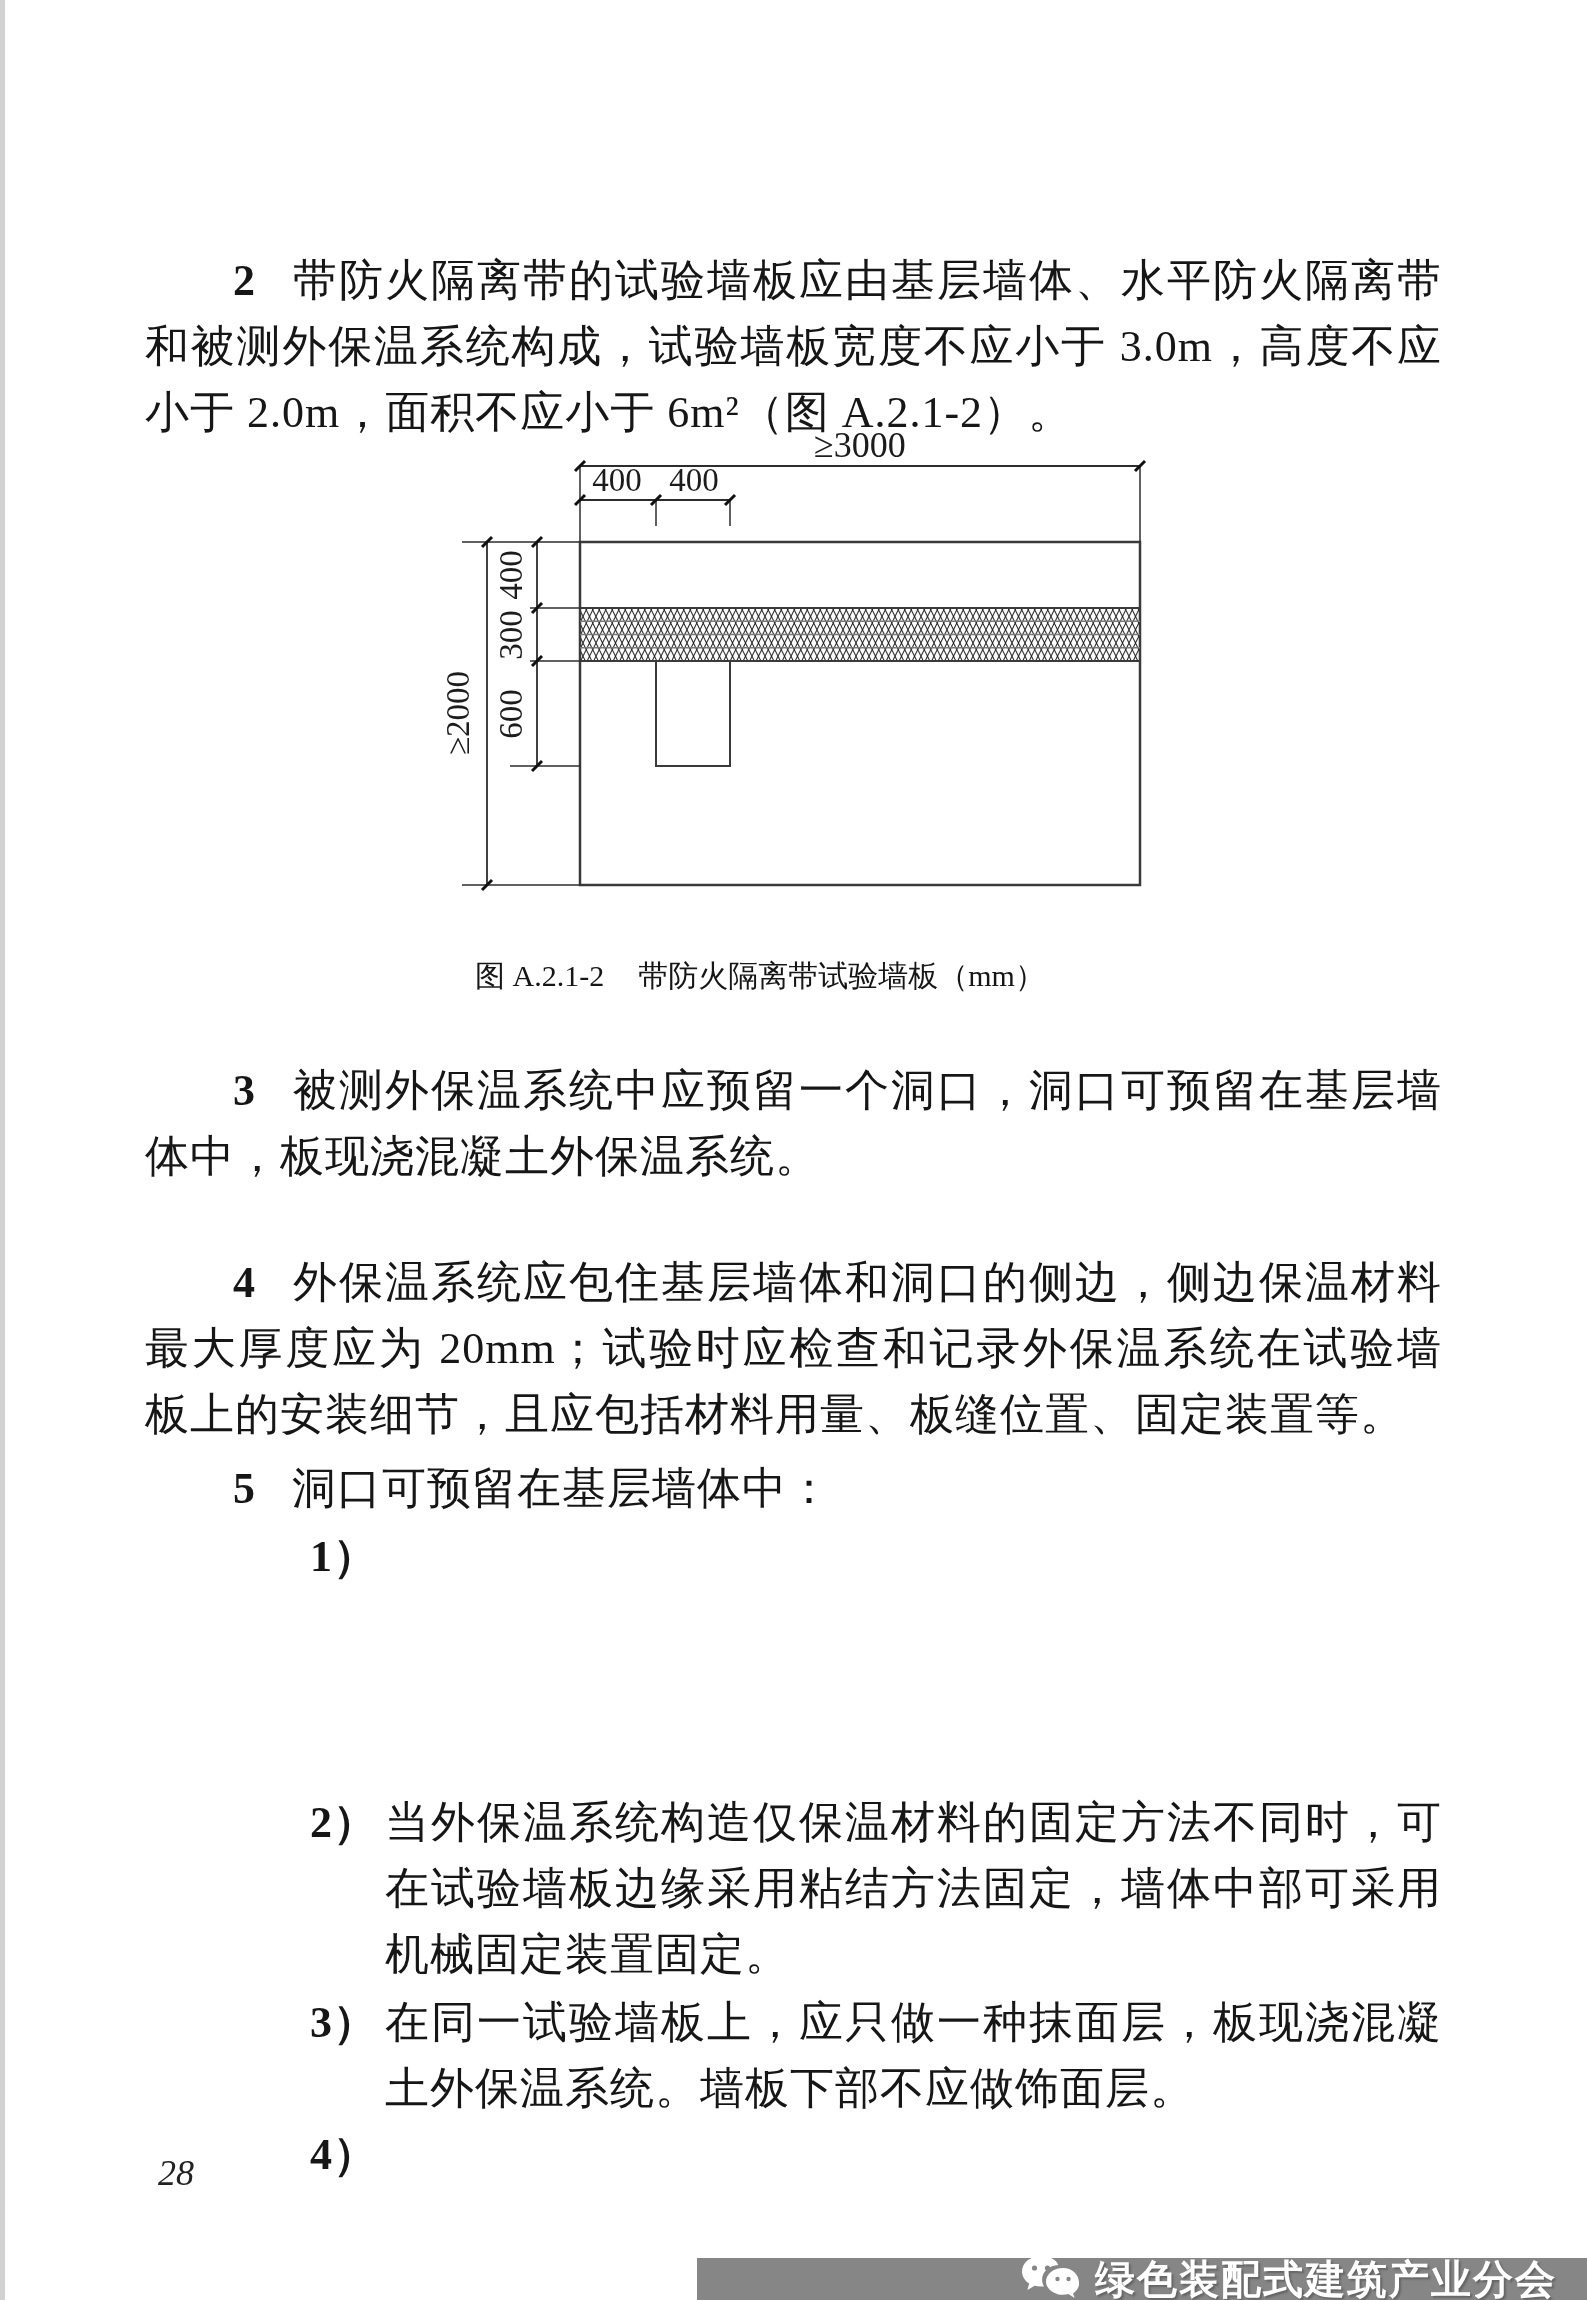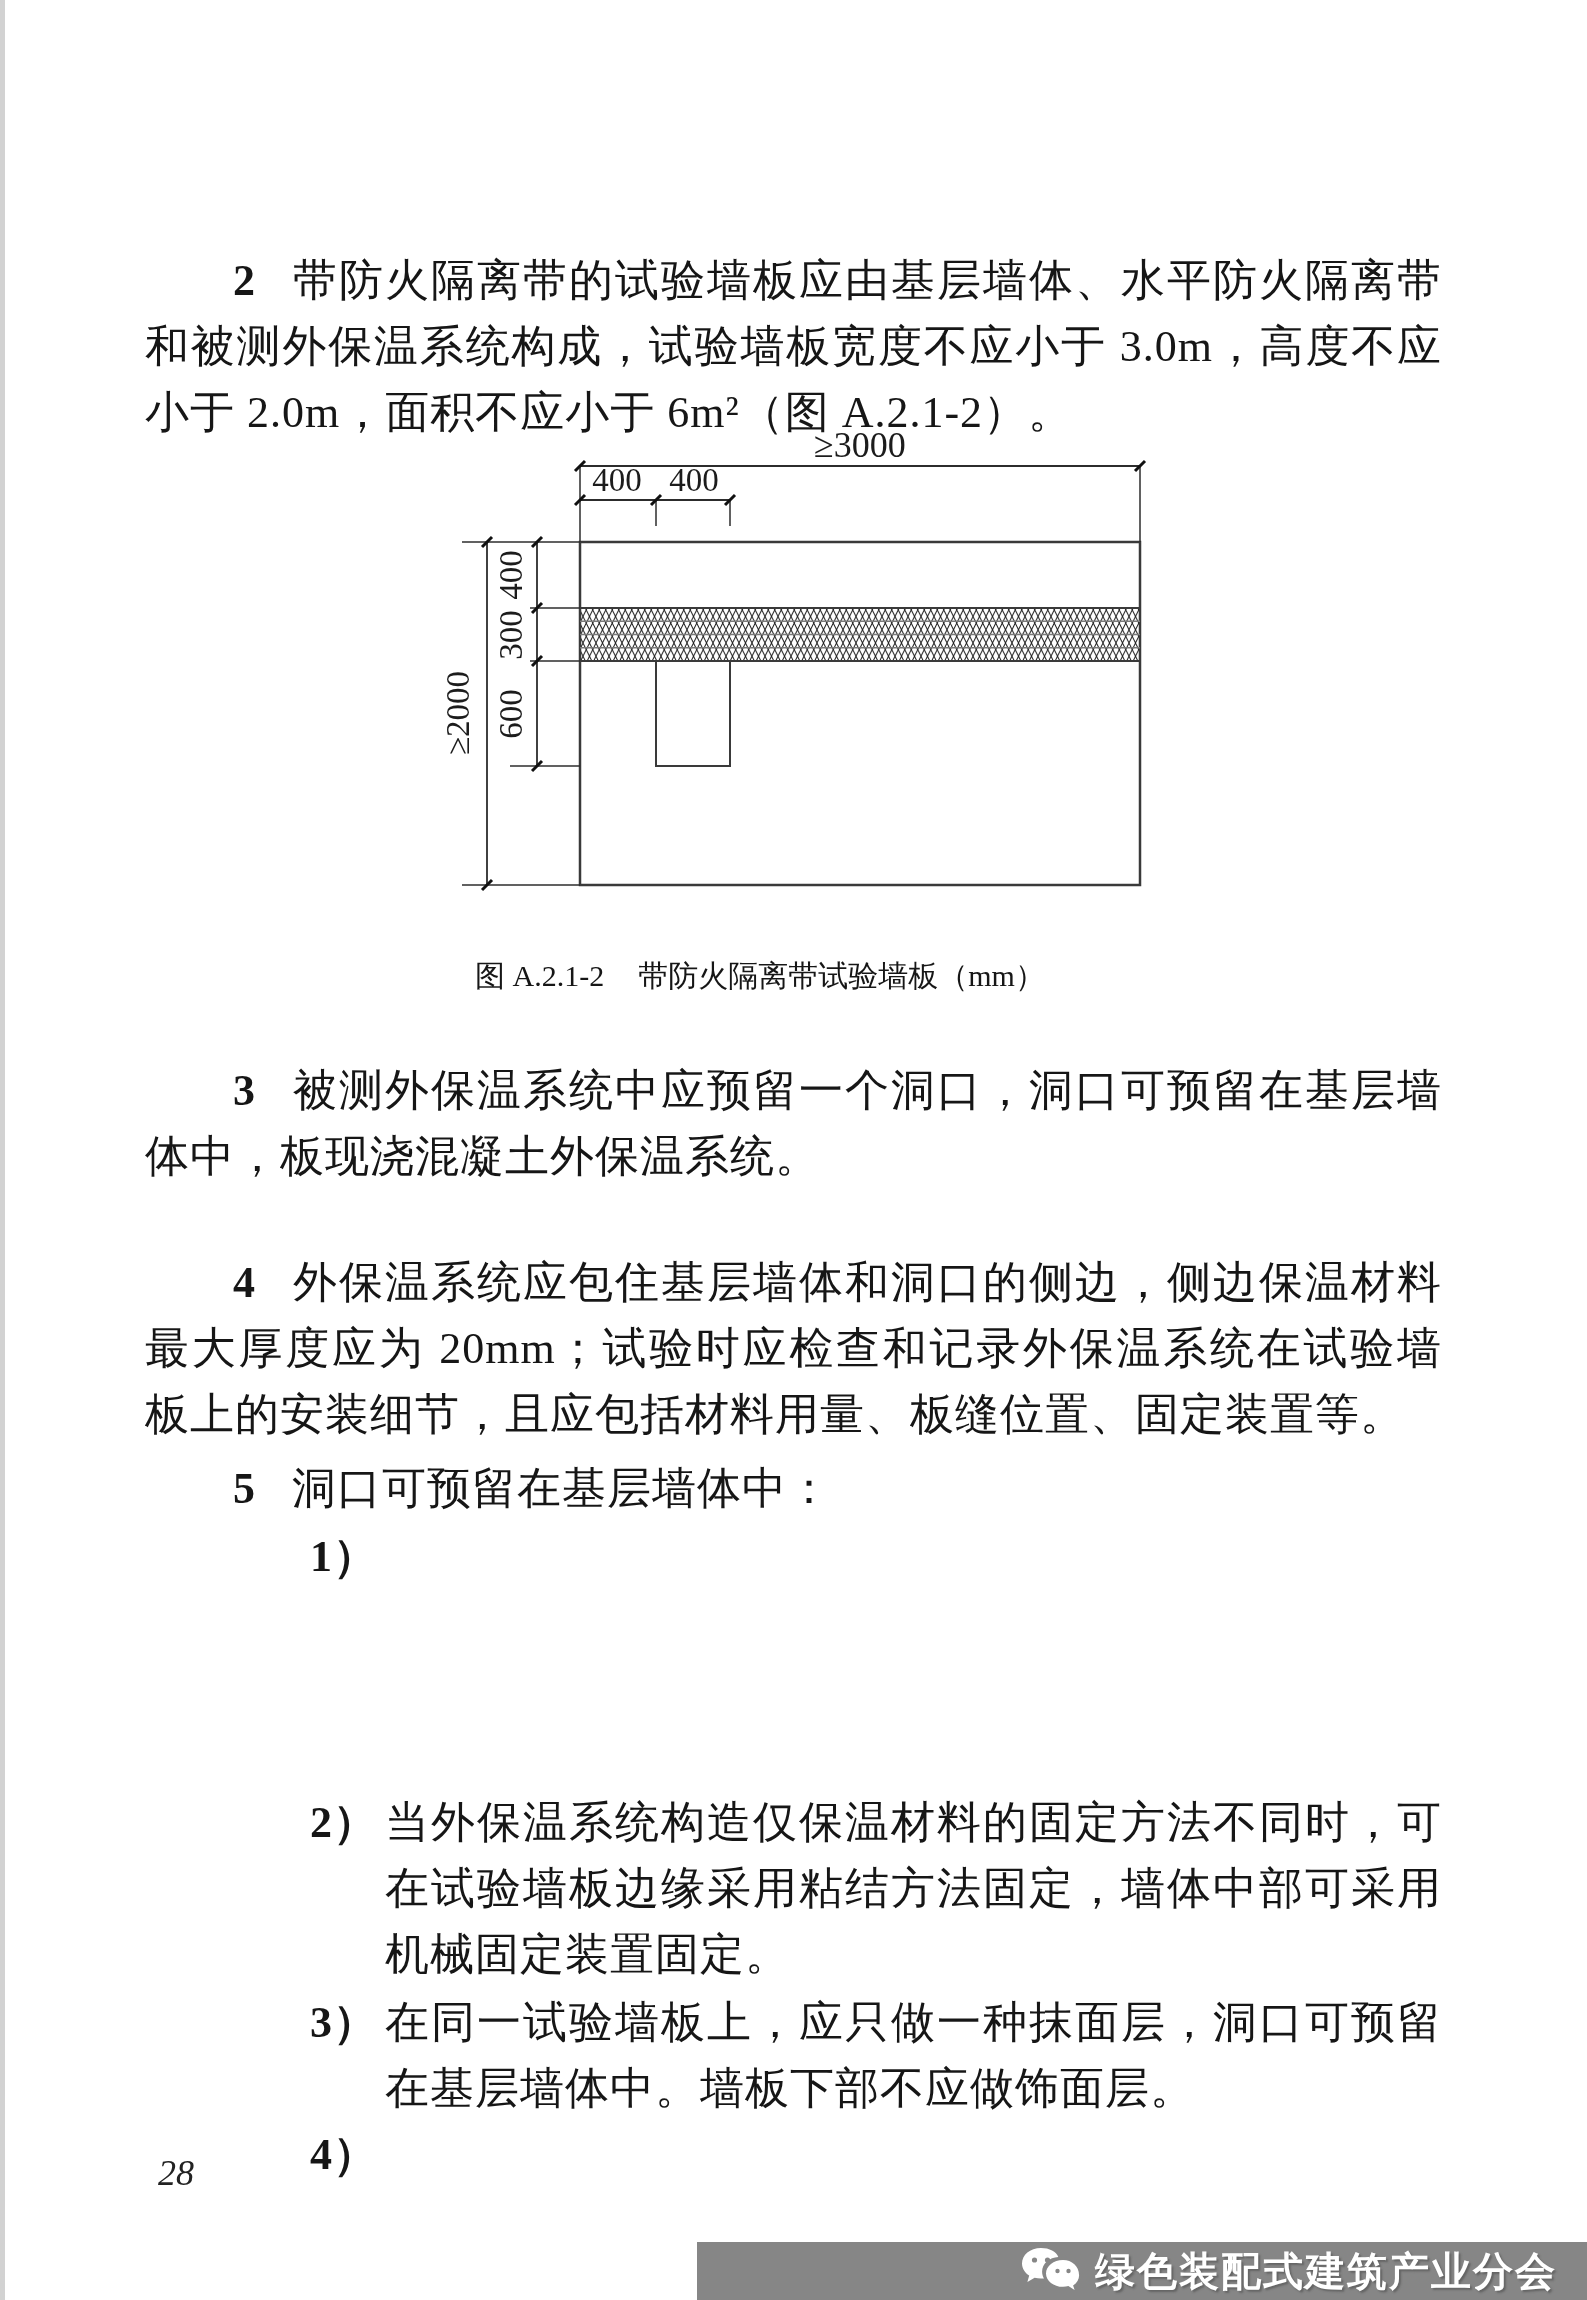--- a/index.html
+++ b/index.html
@@ -48,21 +48,21 @@
   svg text {
     font-family:"Liberation Serif","DejaVu Serif",serif;
     fill:#1c1c1c;
   }
   .page-number {
     position:absolute; left:158px; top:2152px;
     font-size:36px; font-style:italic; color:#222;
   }
   .footer-bar {
     position:absolute; right:0; bottom:0;
-    width:890px; height:58px;
+    width:890px; height:42px;
     background:#868686;
     display:flex; align-items:center;
     box-sizing:border-box; padding-left:322px;
   }
   .footer-text {
     color:#ffffff; font-size:40px; font-weight:bold;
     letter-spacing:2px; margin-left:14px; white-space:nowrap;
     font-family:"Liberation Sans","DejaVu Sans",sans-serif;
     text-shadow:2px 2px 2px rgba(60,60,60,0.45);
   }
@@ -136,21 +136,21 @@
     <p class="para indent" style="top:1058px"><span class="pnum">3</span><span>被测外保温系统中应预留一个洞口，洞口可预留在基层墙体中，板现浇混凝土外保温系统。</span></p>
 
     <p class="para indent" style="top:1250px"><span class="pnum">4</span><span>外保温系统应包住基层墙体和洞口的侧边，侧边保温材料最大厚度应为 20mm；试验时应检查和记录外保温系统在试验墙板上的安装细节，且应包括材料用量、板缝位置、固定装置等。</span></p>
 
     <p class="para indent" style="top:1456px"><span class="pnum">5</span><span>洞口可预留在基层墙体中：</span></p>
 
     <div class="subitem" style="top:1524px"><span class="snum">1）</span></div>
 
     <div class="subitem" style="top:1790px"><span class="snum">2）</span><span>当外保温系统构造仅保温材料的固定方法不同时，可在试验墙板边缘采用粘结方法固定，墙体中部可采用机械固定装置固定。</span></div>
 
-    <div class="subitem" style="top:1990px"><span class="snum">3）</span><span>在同一试验墙板上，应只做一种抹面层，洞口可预留在基层墙体中。墙板下部不应做饰面层。</span></div>
+    <div class="subitem" style="top:1990px"><span class="snum">3）</span><span>在同一试验墙板上，应只做一种抹面层，板现浇混凝土外保温系统。墙板下部不应做饰面层。</span></div>
 
     <div class="subitem" style="top:2122px"><span class="snum">4）</span></div>
 
   </div>
 
   <div class="page-number">28</div>
 
   <div class="footer-bar">
     <span style="display:inline-flex">
       <svg width="62" height="50" viewBox="0 0 62 50">

